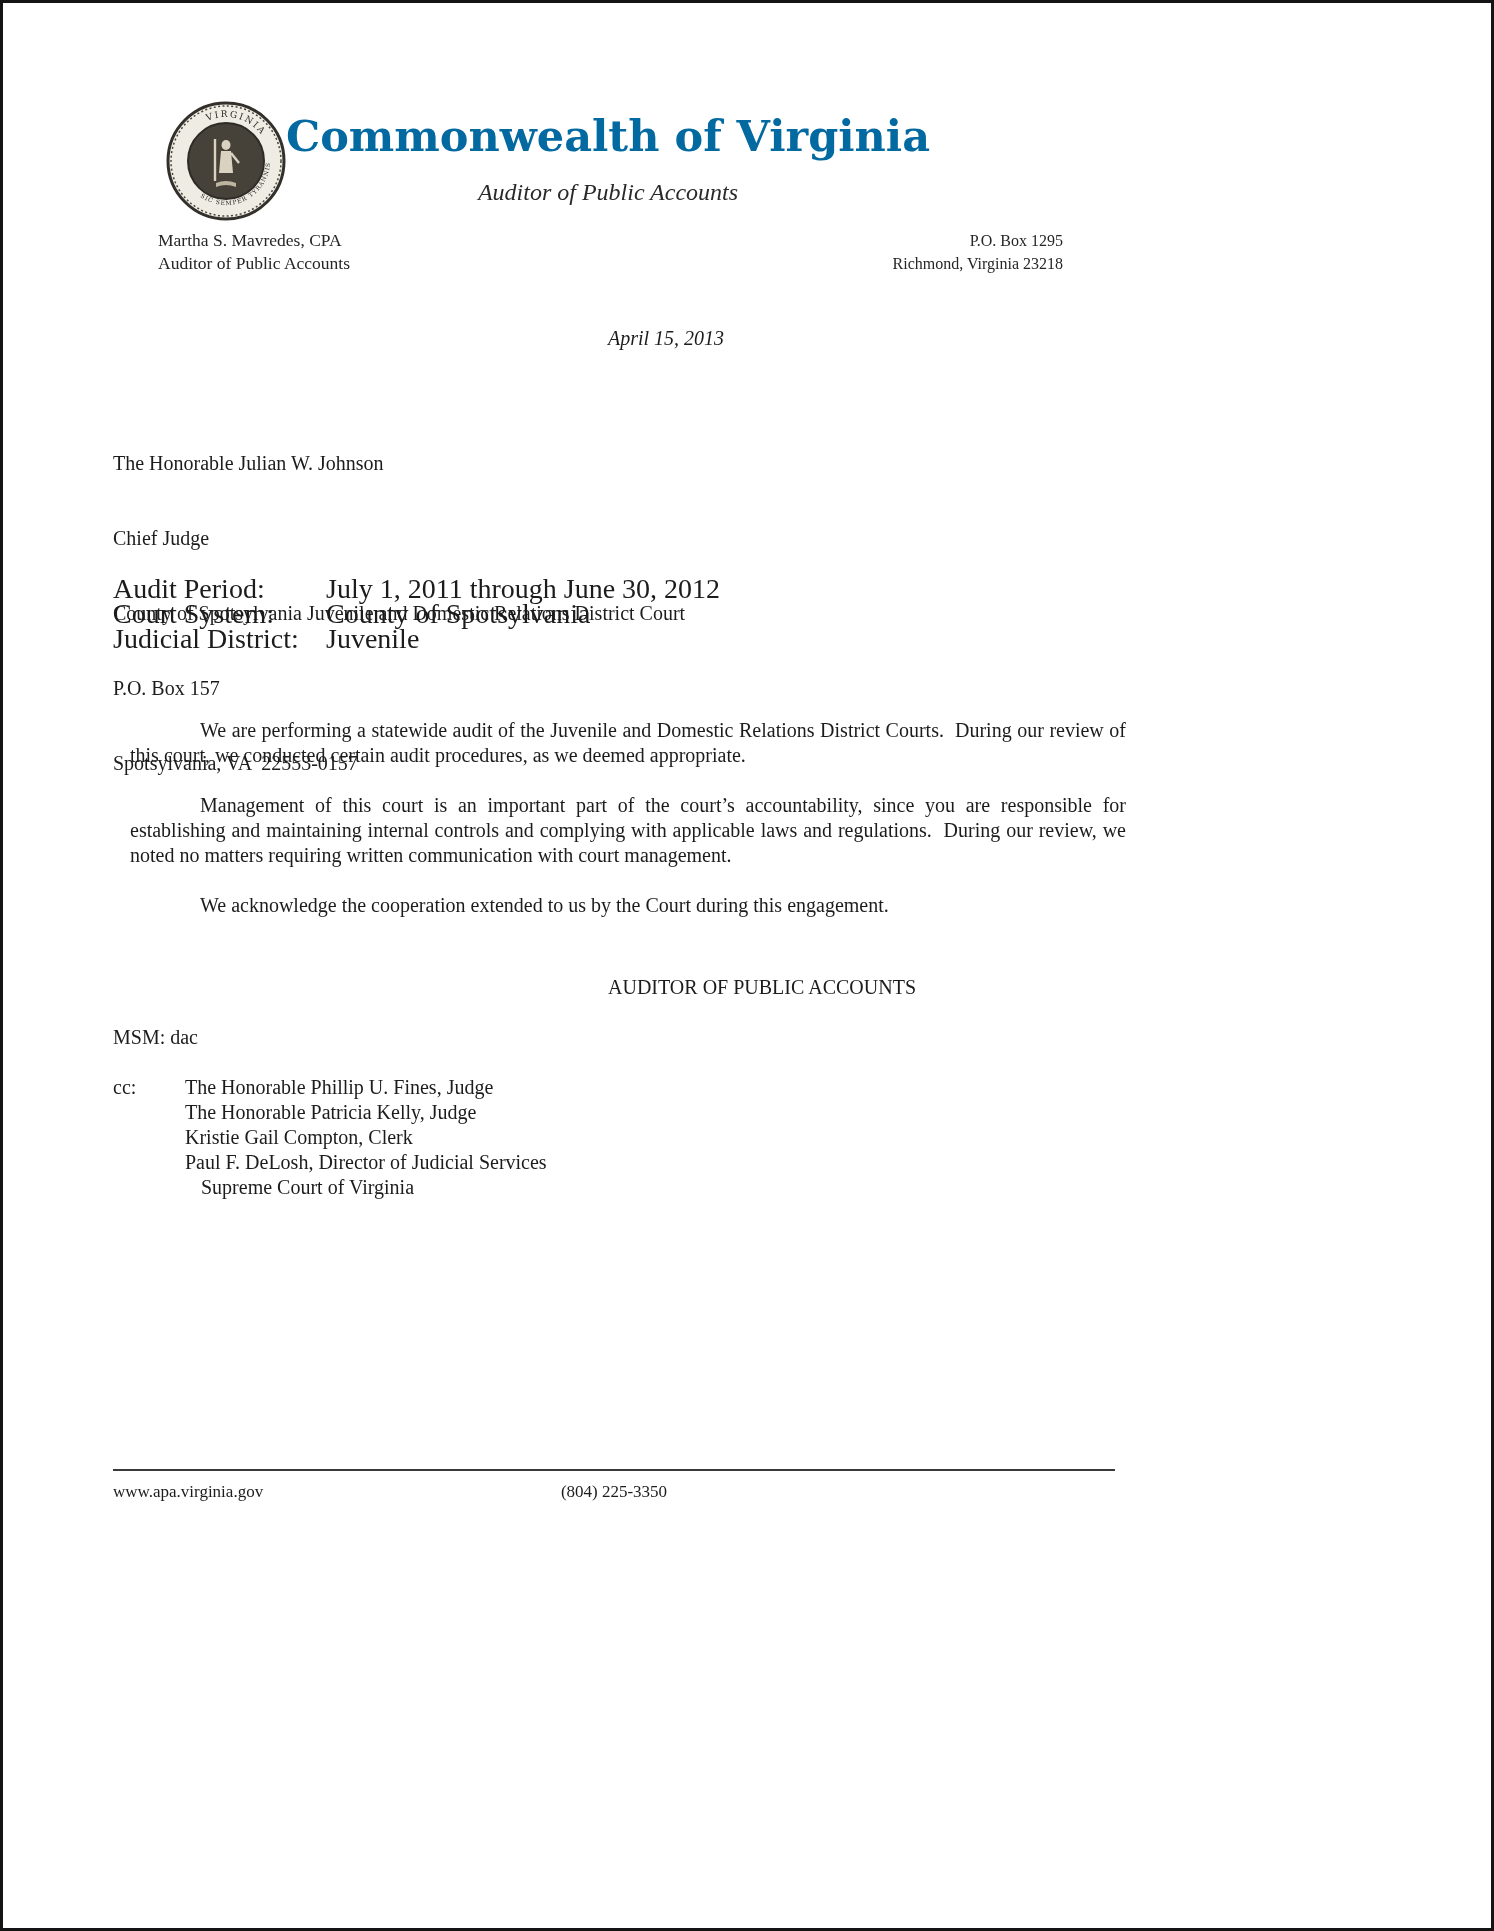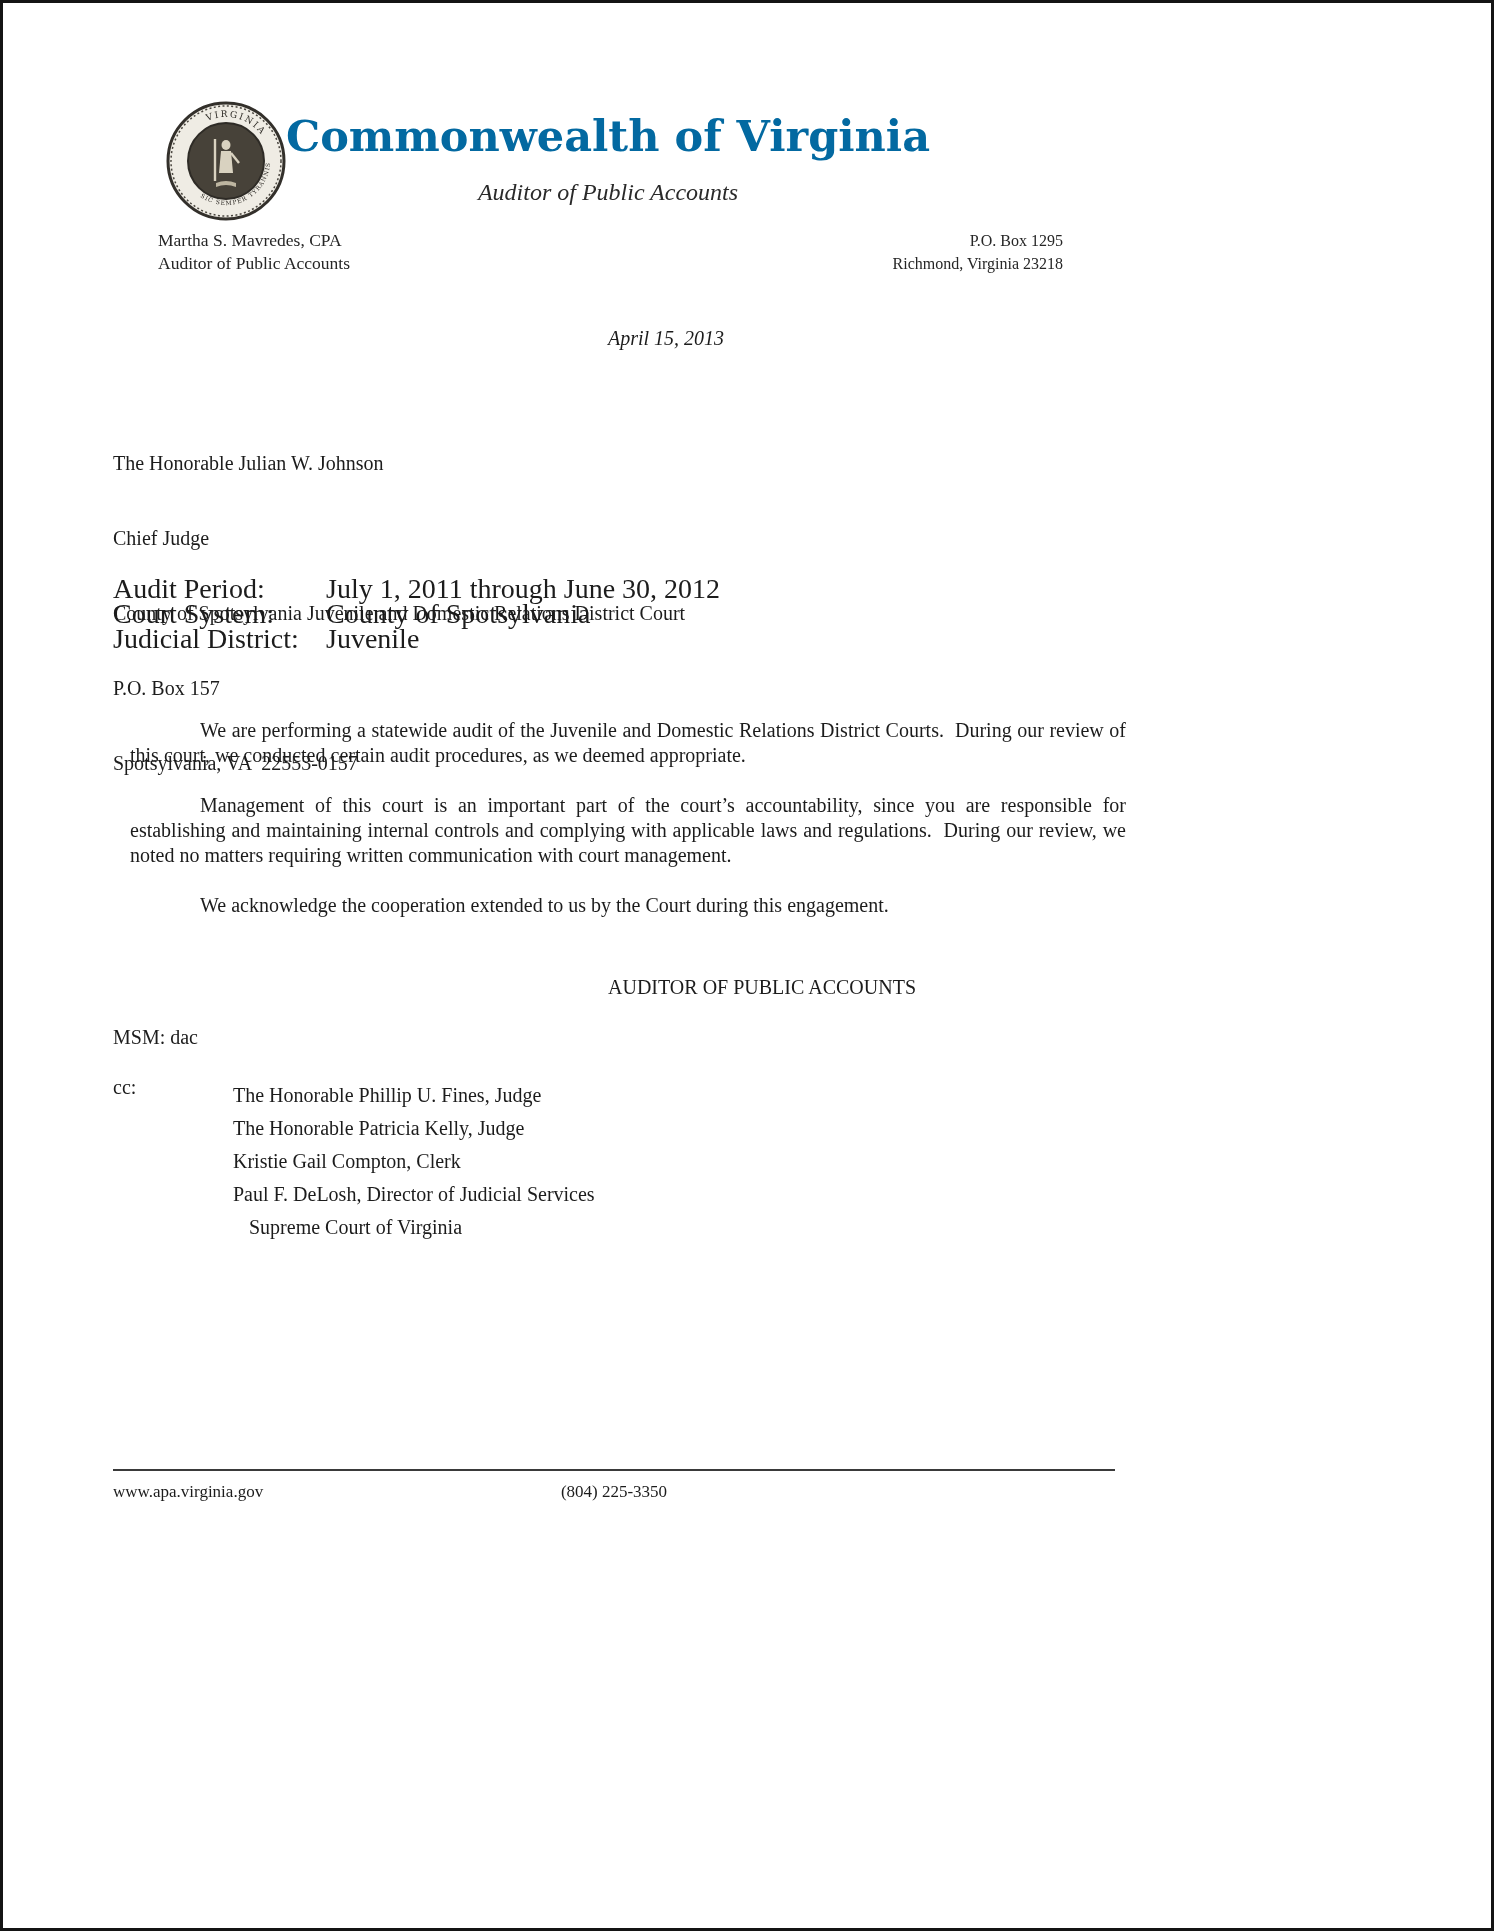--- a/index.html
+++ b/index.html
@@ -71,23 +71,23 @@
     margin: 17px;
   }
   .p1 { top: 698px; }
   .p2 { top: 773px; }
   .p3 { top: 873px; }
 
   .signature-title { left: 605px; top: 973px; font-size: 20px; }
   .reference-line { left: 110px; top: 1023px; font-size: 20px; }
 
   .cc-block { left: 110px; top: 1072px; font-size: 20px; line-height: 25px; }
-  .cc-row { display: flex; gap: 40px; }
+  .cc-row { display: flex; }
   .cc-label { width: 72px; flex: 0 0 72px; }
-  .cc-names div { margin: 8px; }
+  .cc-names div { margin: 0; }
   .cc-subline { padding-left: 16px; }
 
   
   .footer-rule { left: 110px; top: 1466px; width: 1002px; height: 2px; background: #3a3a3a; }
   .footer-website { left: 110px; top: 1479px; font-size: 17px; }
   .footer-phone { left: 110px; top: 1479px; width: 1002px; text-align: center; font-size: 17px; }
 </style>
 </head>
 <body>
 

